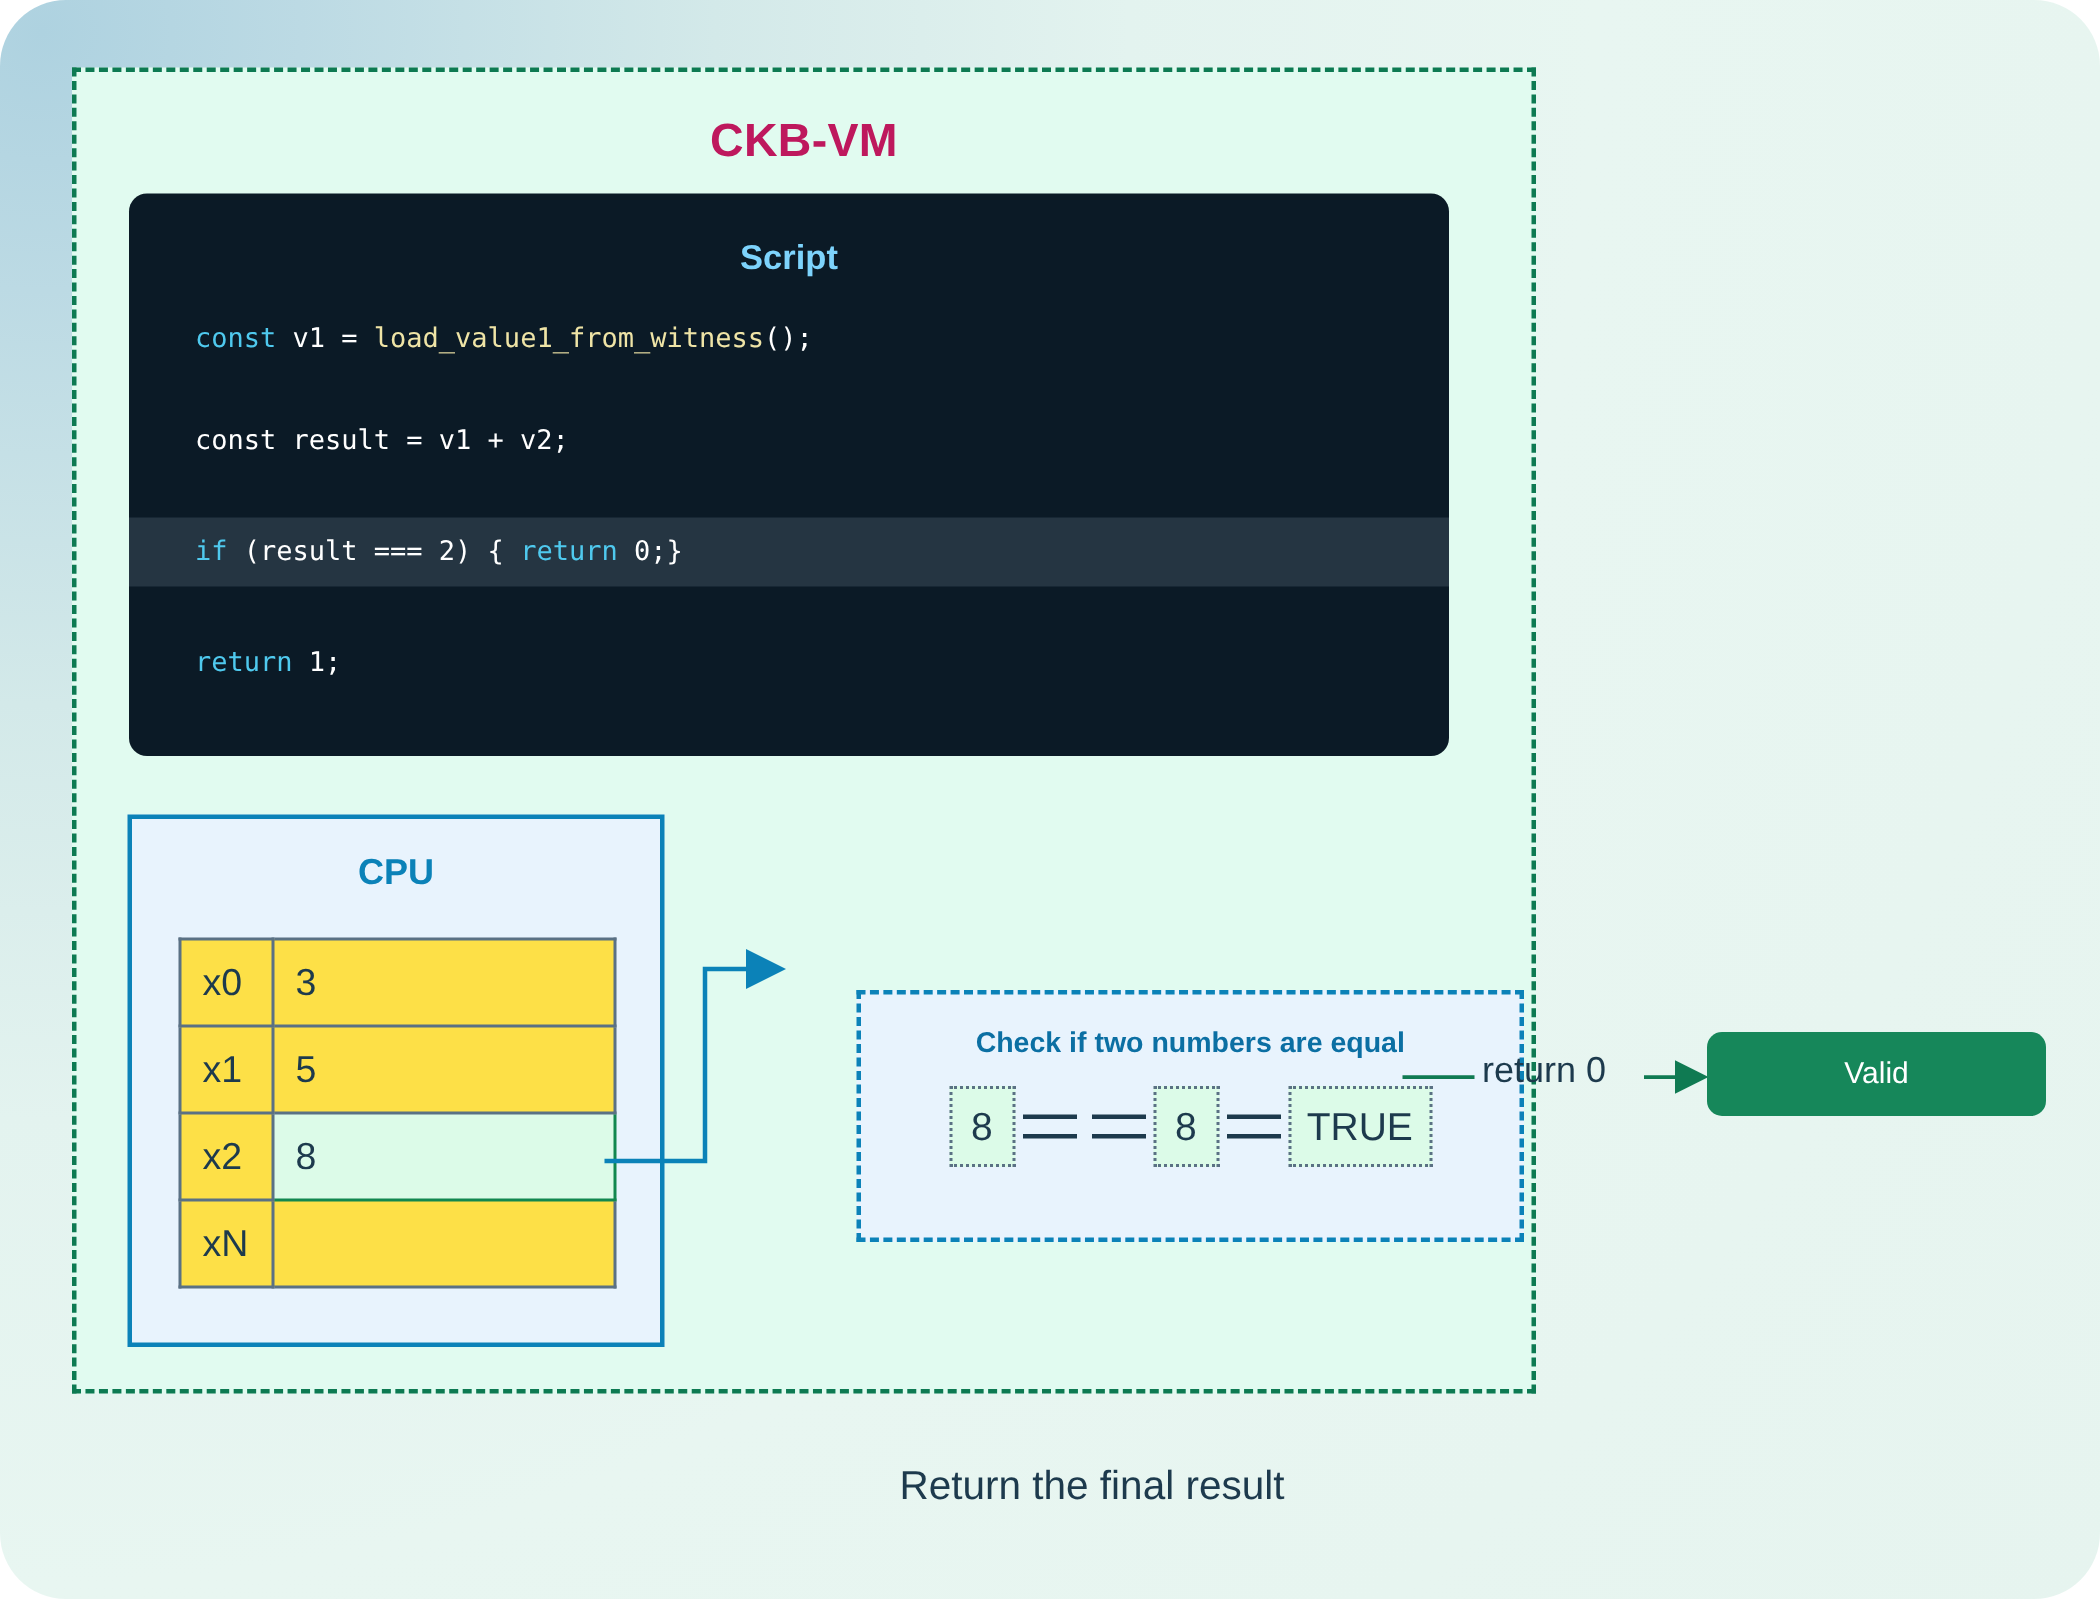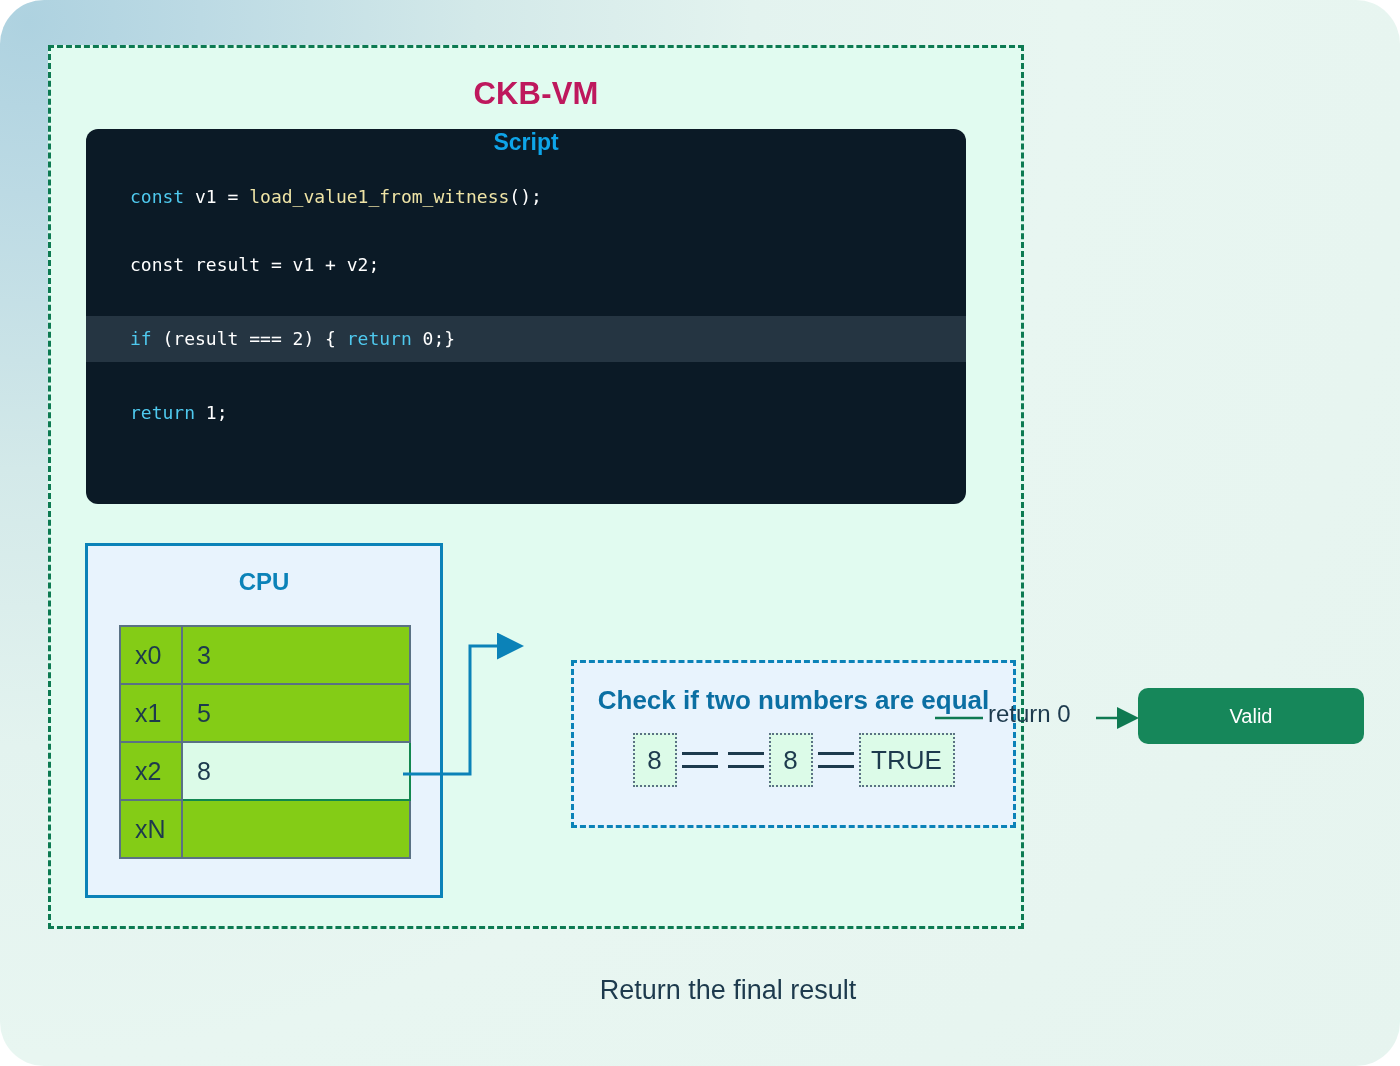--- a/index.html
+++ b/index.html
@@ -56,23 +56,24 @@
     top: 81px;
     width: 880px;
     height: 375px;
     background: #0b1a26;
     border-radius: 12px;
     overflow: hidden;
     box-sizing: border-box;
   }
   #script-title {
     text-align: center;
-    color: #0ea5e9;
+    color: #7dd3fc;
     font-size: 23px;
     font-weight: bold;
+    padding-top: 29px;
   }
   #code {
     margin-top: 24px;
     font-family: "DejaVu Sans Mono", "Liberation Mono", monospace;
     font-size: 18px;
     line-height: 34px;
     color: #e9f2f7;
   }
   .code-line {
     padding: 0 0 0 44px;
@@ -115,21 +116,21 @@
     width: 292px;
     border-collapse: collapse;
     table-layout: fixed;
   }
   #reg-table td {
     border: 2px solid #5a7184;
     height: 58px;
     font-size: 25px;
     color: #1d3a4d;
     padding-left: 14px;
-    background: #84cc16;
+    background: #fde047;
     box-sizing: border-box;
   }
   #reg-table td.reg-name { width: 62px; }
   #reg-table tr.active td.reg-val {
     background: #dcfbe8;
     border-color: #12874f;
   }
 
   
   #conn-cpu { position: absolute; left: 0; top: 0; width: 1400px; height: 1066px; pointer-events: none; }
@@ -141,21 +142,21 @@
     top: 612px;
     width: 445px;
     height: 168px;
     border: 3px dashed #0b82b8;
     background: #e8f3fd;
     box-sizing: border-box;
   }
   #check-title {
     text-align: center;
     color: #0b6fa3;
-    font-size: 26px;
+    font-size: 19px;
     font-weight: bold;
     padding-top: 22px;
   }
   #check-row {
     display: flex;
     align-items: center;
     justify-content: center;
     margin-top: 17px;
     gap: 0px;
   }

